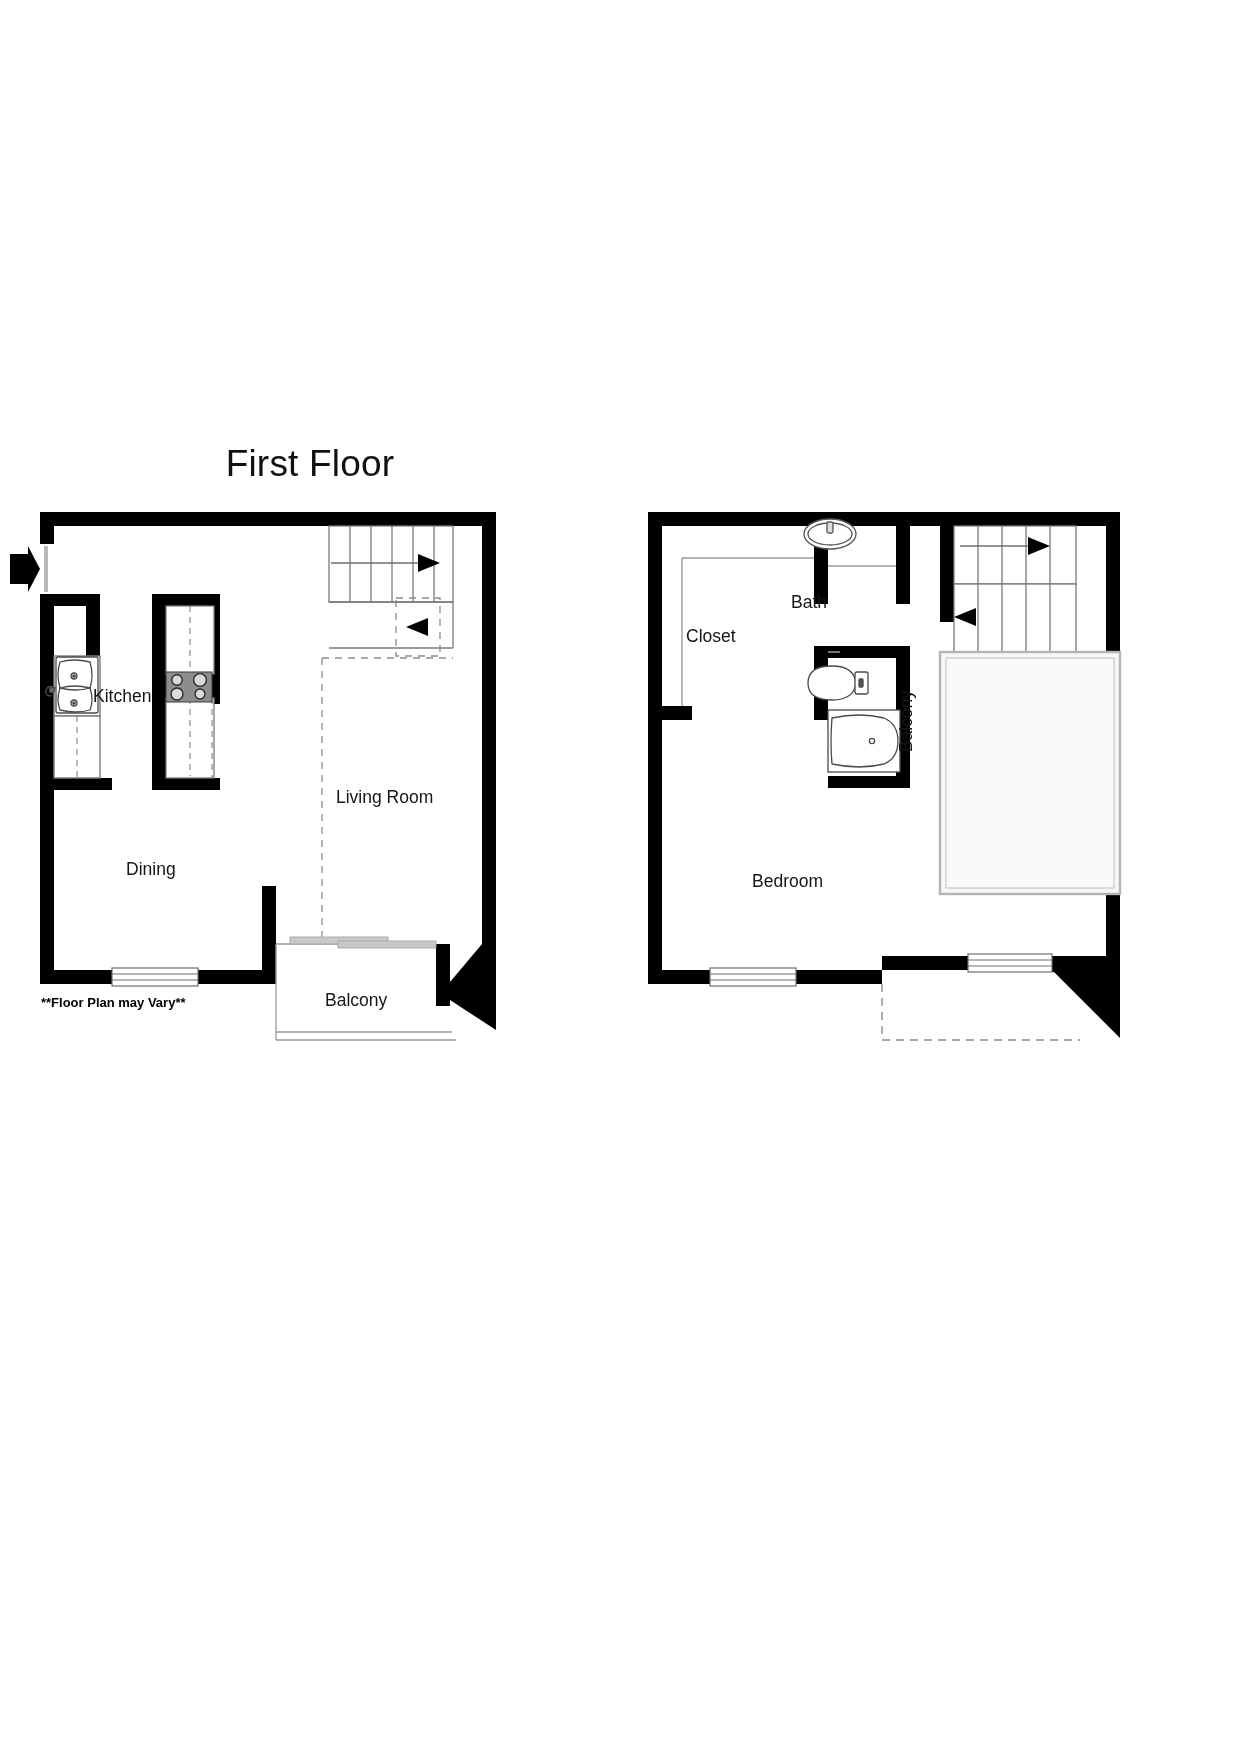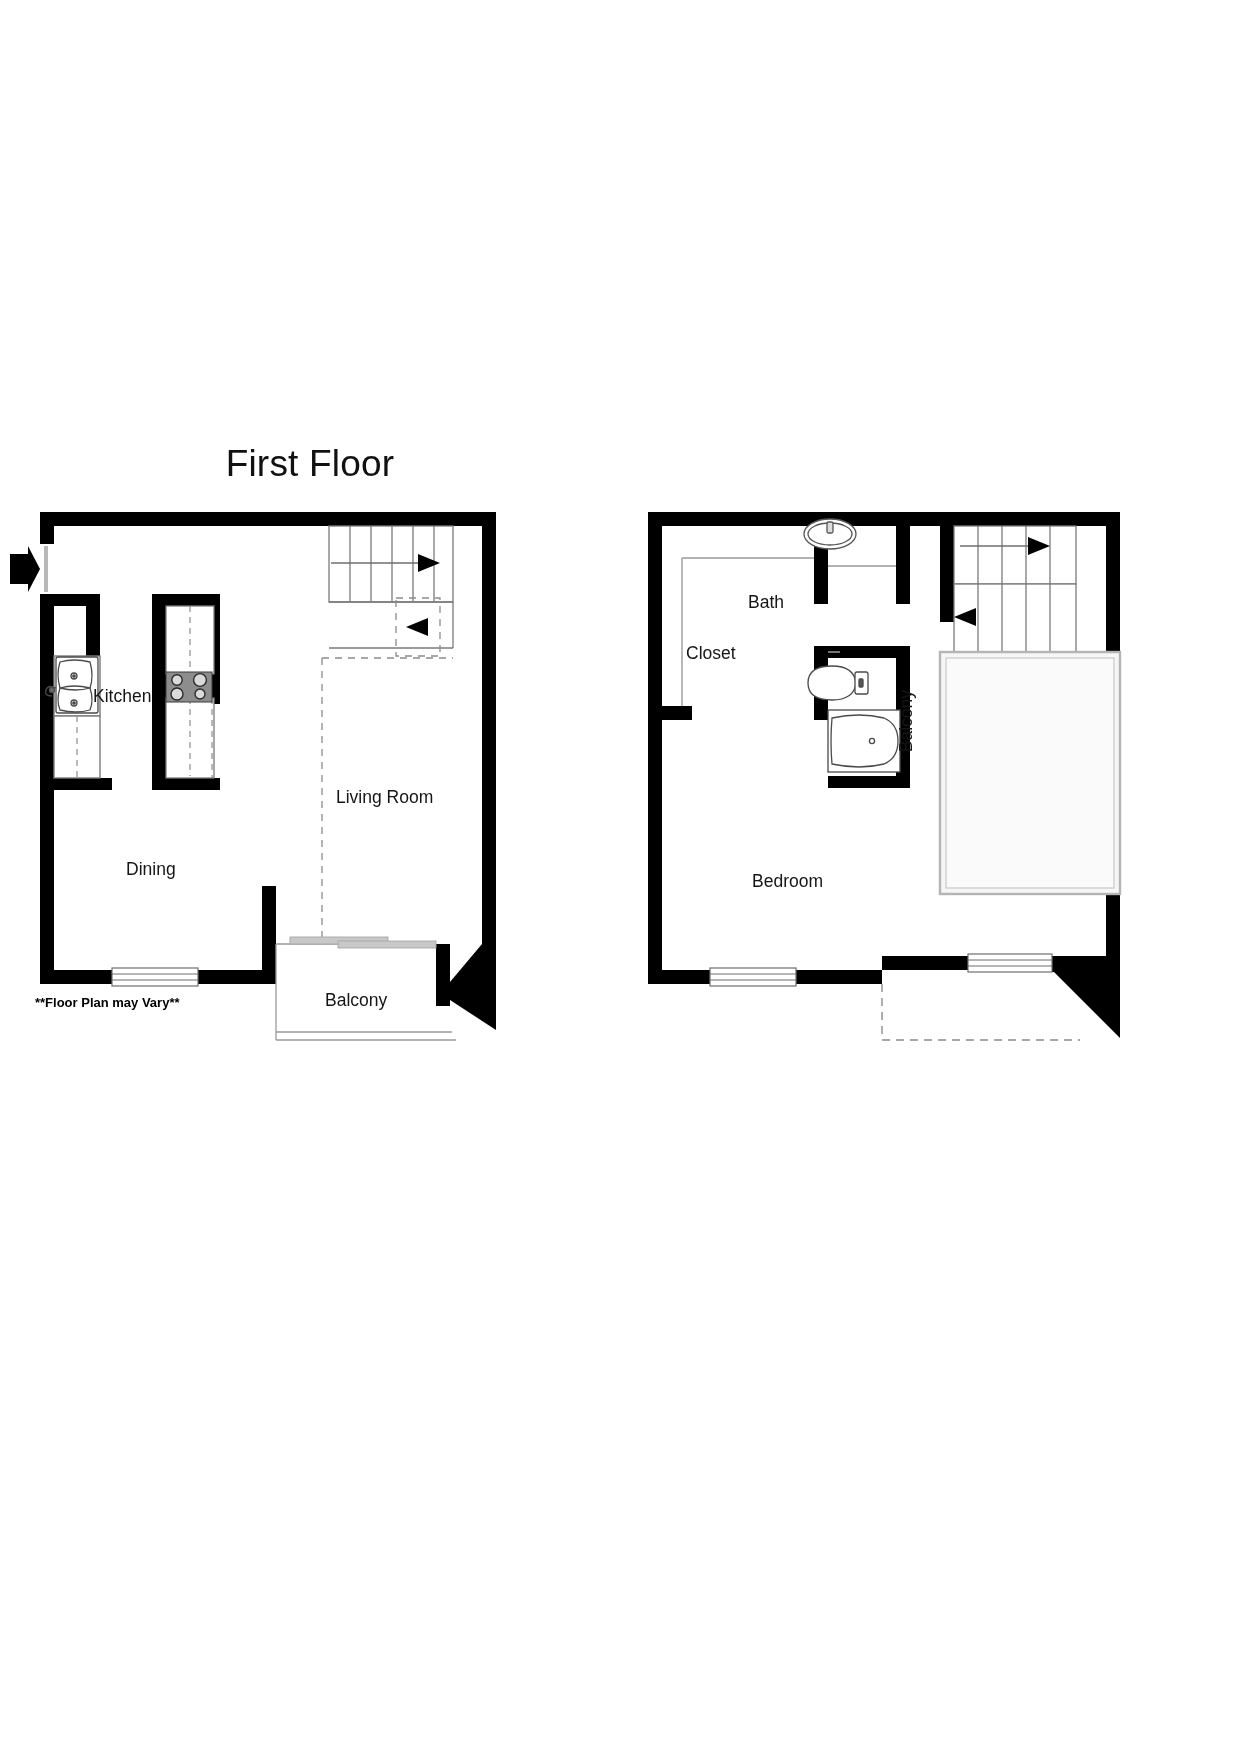--- a/index.html
+++ b/index.html
@@ -47,21 +47,21 @@
     font-family: "Liberation Sans", sans-serif;
     color: #151515;
     white-space: nowrap;
   }
   .room-label.vertical {
     writing-mode: vertical-rl;
     transform: rotate(180deg);
   }
   .disclaimer {
     position: absolute;
-    left: 35px;
+    left: 41px;
     top: 995px;
     font-size: 13px;
     font-weight: bold;
     font-family: "Liberation Sans", sans-serif;
     color: #000000;
     white-space: nowrap;
   }
 </style>
 </head>
 <body>
@@ -320,18 +320,18 @@
       <rect x="358" y="454" width="84" height="18" fill="#ffffff" stroke="#6e6e6e" stroke-width="1.2"></rect>
       <line x1="358" y1="460" x2="442" y2="460" stroke="#6e6e6e" stroke-width="1.1"></line>
       <line x1="358" y1="466" x2="442" y2="466" stroke="#6e6e6e" stroke-width="1.1"></line>
     </g>
 
     <g stroke="#8c8c8c" stroke-width="1.4" fill="none" stroke-dasharray="8 6">
       <path d="M272,484 L272,540 L470,540"></path>
     </g>
   </svg>
 
-  <div class="room-label" style="left:686px; top:643px;">Closet</div>
-  <div class="room-label" style="left:748px; top:592px;">Bath</div>
+  <div class="room-label" style="left:686px; top:626px;">Closet</div>
+  <div class="room-label" style="left:791px; top:592px;">Bath</div>
   <div class="room-label" style="left:752px; top:871px;">Bedroom</div>
   <div class="room-label vertical" style="left:896px; top:690px;">Balcony</div>
 
 </div>
 
 </body></html>

